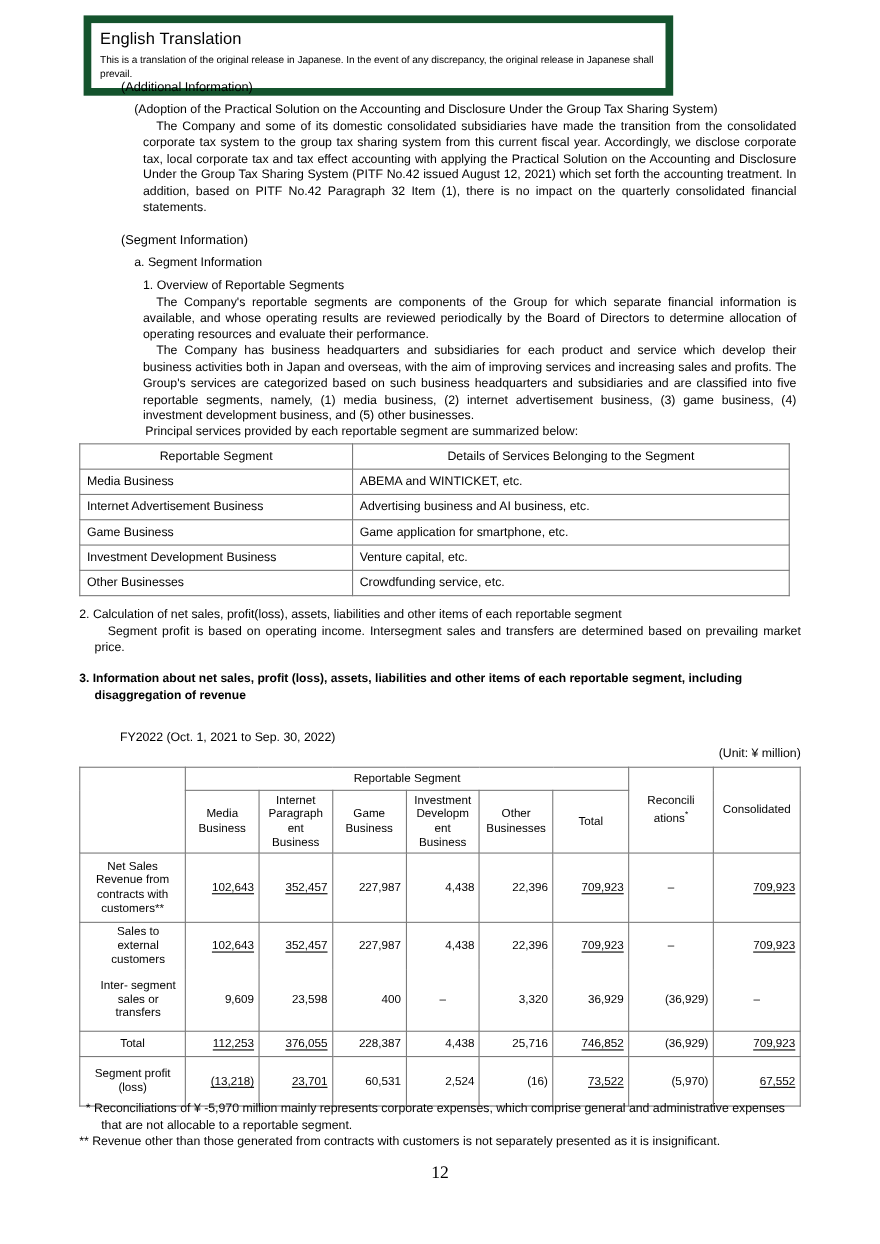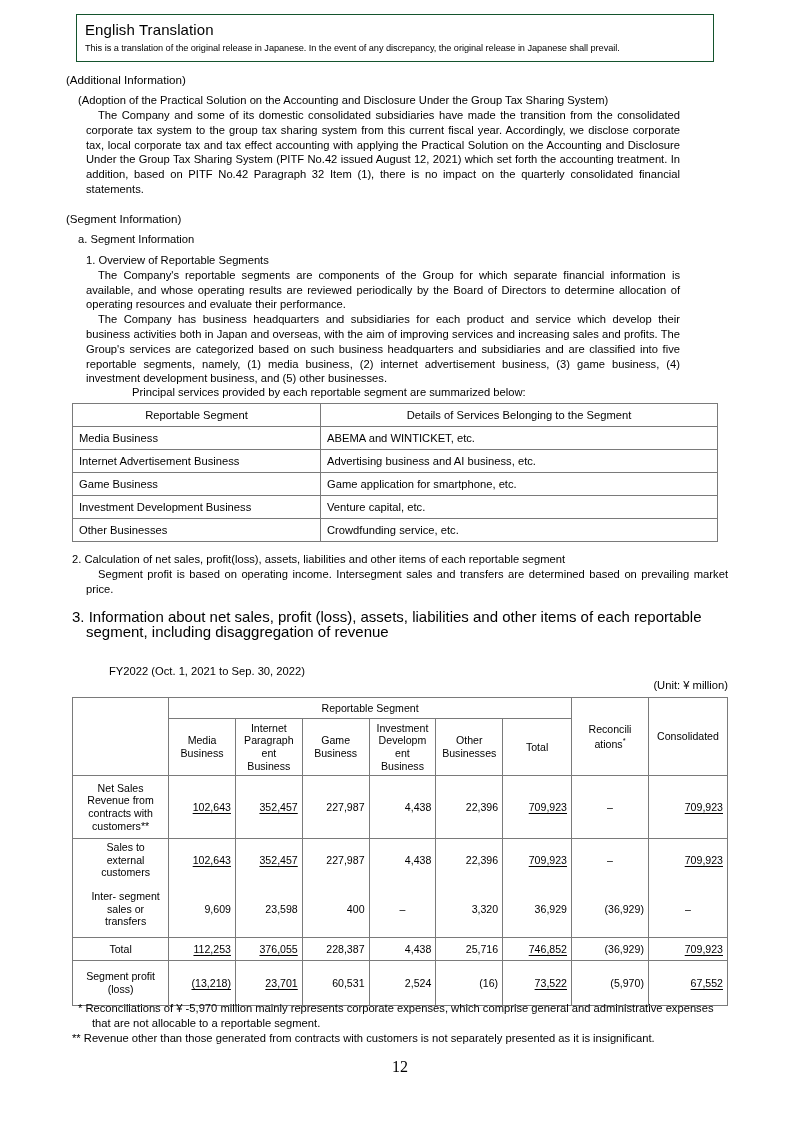--- a/index.html
+++ b/index.html
@@ -20,43 +20,44 @@
     width: 800px;
     height: 1131px;
     box-sizing: border-box;
   }
 
   
   .banner {
     position: absolute;
     left: 76px;
     top: 14px;
-    width: 638px;
+    width: 536px;
     box-sizing: border-box;
-    border: 1px solid #14532d;
+    border: 7px solid #14532d;
     padding: 5px 8px 6px 8px;
   }
   .banner-title {
     font-size: 15px;
     line-height: 19px;
     letter-spacing: 0.1px;
   }
   .banner-sub {
     font-size: 9.2px;
     line-height: 13px;
     margin-top: 3px;
     letter-spacing: -0.05px;
   }
 
   
   .content {
     position: absolute;
     left: 0;
     top: 72px;
     width: 752px;
+    padding-left: 44px;
   }
   .sec-head {
     margin-left: 66px;
     font-size: 11.6px;
     line-height: 15px;
     margin-top: 0;
   }
   .lvl-a {
     margin-left: 78px;
     font-size: 11.2px;
@@ -79,24 +80,25 @@
   .para-n {
     margin-left: 72px;
     margin-right: 72px;
     text-align: justify;
     font-size: 11.2px;
     line-height: 14.8px;
   }
   .hang {
     margin-left: 72px;
     margin-right: 72px;
-    font-size: 15px;
+    font-size: 11px;
     line-height: 14.8px;
     text-indent: 0;
     padding-left: 14px;
+    font-weight: bold;
   }
   .hang > span.num { margin-left: -14px; }
   .plain {
     margin-left: 72px;
     font-size: 11.2px;
     line-height: 15px;
     padding-left: 37px;
   }
   .gap6 { height: 6px; }
   .gap10 { height: 10px; }

